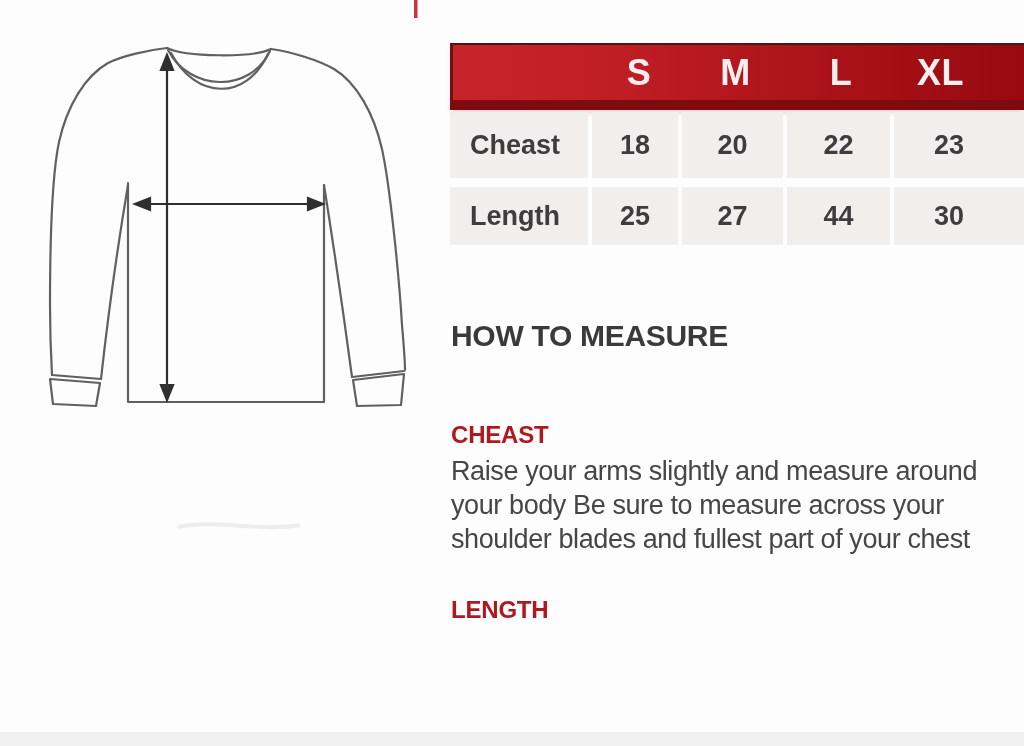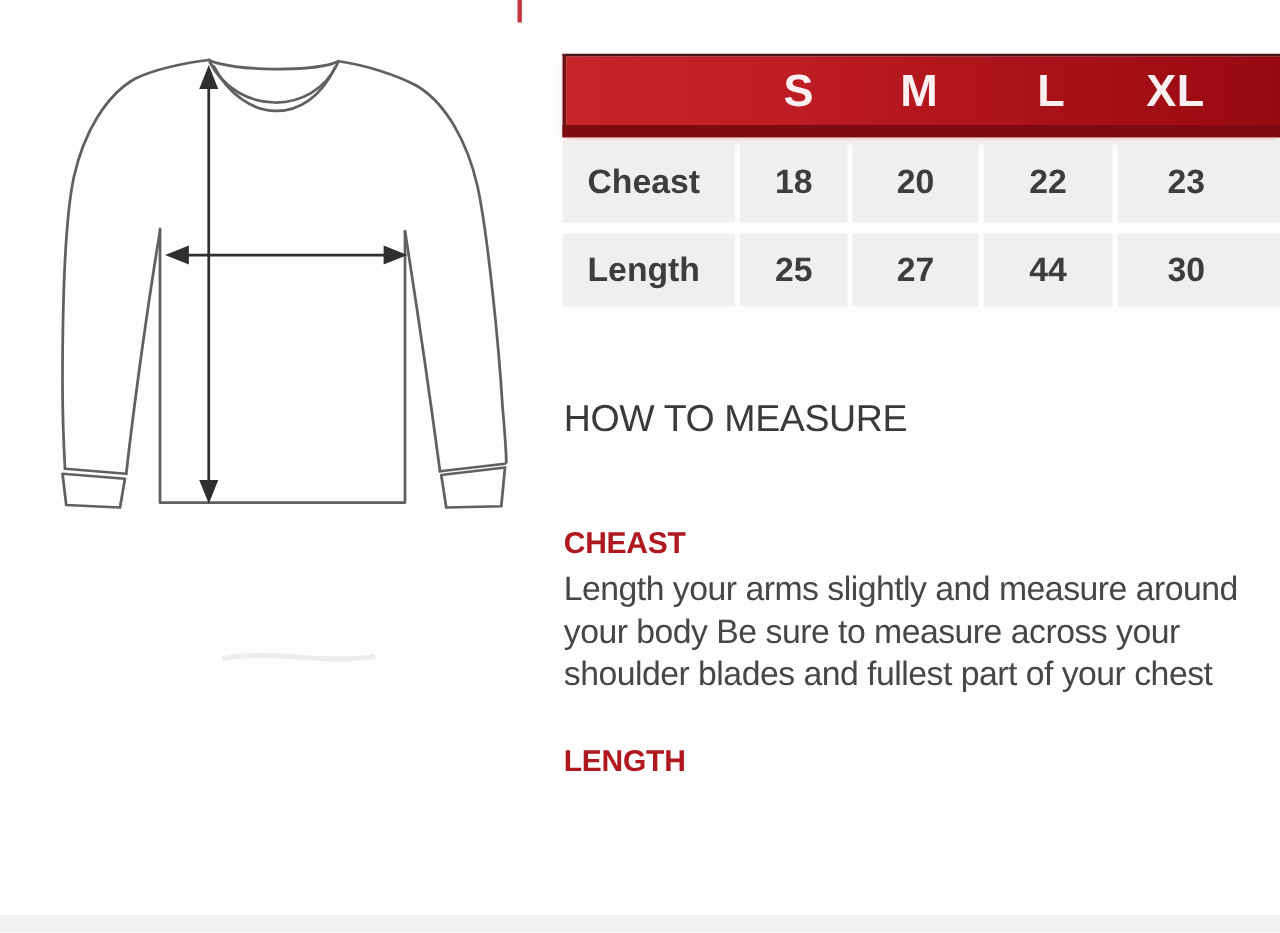--- a/index.html
+++ b/index.html
@@ -32,21 +32,21 @@
   .st-row .cell {
     background:#f1efee; display:flex; align-items:center; justify-content:center;
     font-weight:bold; font-size:27px; color:#3e3d3d;
   }
   .cell.label { justify-content:flex-start; padding-left:20px; }
   .cell.xl { padding-right:20px; }
 
   
   .htm-title {
     position:absolute; left:451px; top:317px;
-    font-size:30px; line-height:38px; font-weight:normal; color:#3b3a3a; letter-spacing:-0.3px;
+    font-size:30px; line-height:38px; font-weight:bold; color:#3b3a3a; letter-spacing:-0.3px;
     white-space:nowrap;
   }
   .sec-head {
     position:absolute; left:451px;
     font-size:24px; line-height:30px; font-weight:bold; color:#b0181f; letter-spacing:-0.2px;
     white-space:nowrap;
   }
   .head-cheast { top:420px; }
   .head-length { top:595px; }
   .para {
@@ -119,21 +119,21 @@
       <div class="cell">27</div>
       <div class="cell">44</div>
       <div class="cell xl">30</div>
     </div>
   </div>
 
   <div class="htm-title">HOW TO MEASURE</div>
 
   <div class="sec-head head-cheast">CHEAST</div>
   <div class="para para-cheast">
-    <div class="para-line">Length your arms slightly and measure around</div>
+    <div class="para-line">Raise your arms slightly and measure around</div>
     <div class="para-line">your body Be sure to measure across your</div>
     <div class="para-line">shoulder blades and fullest part of your chest</div>
   </div>
 
   <div class="sec-head head-length">LENGTH</div>
   <div class="para para-length">
   </div>
 
   <div class="bottom-strip"></div>
 </div>

